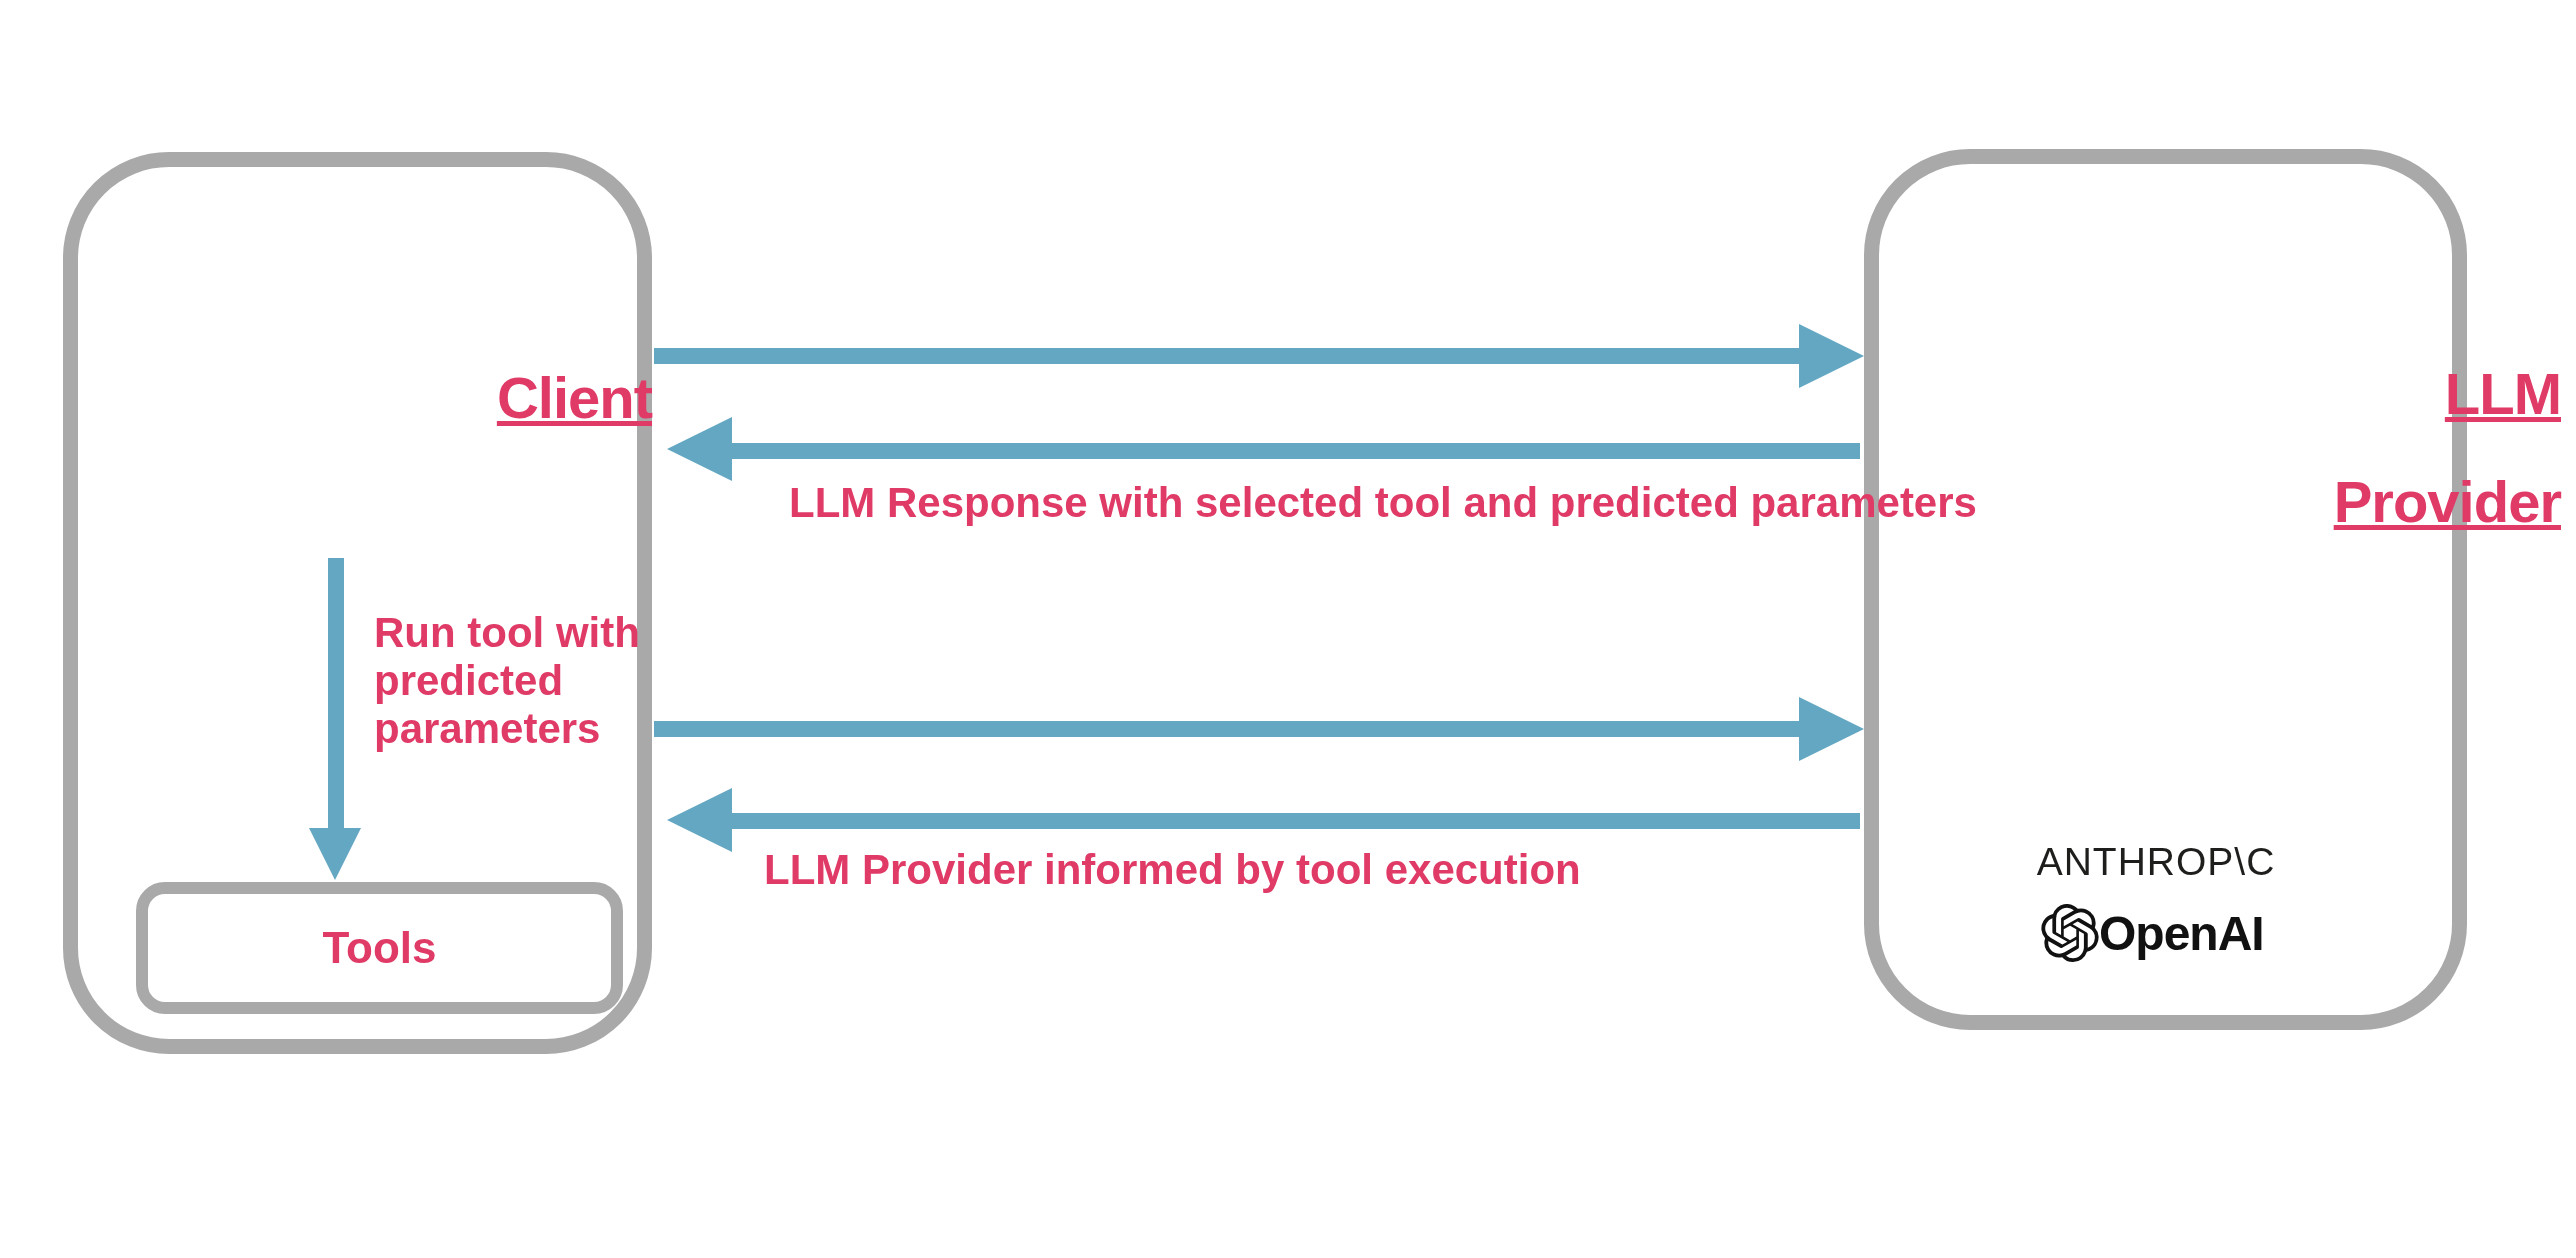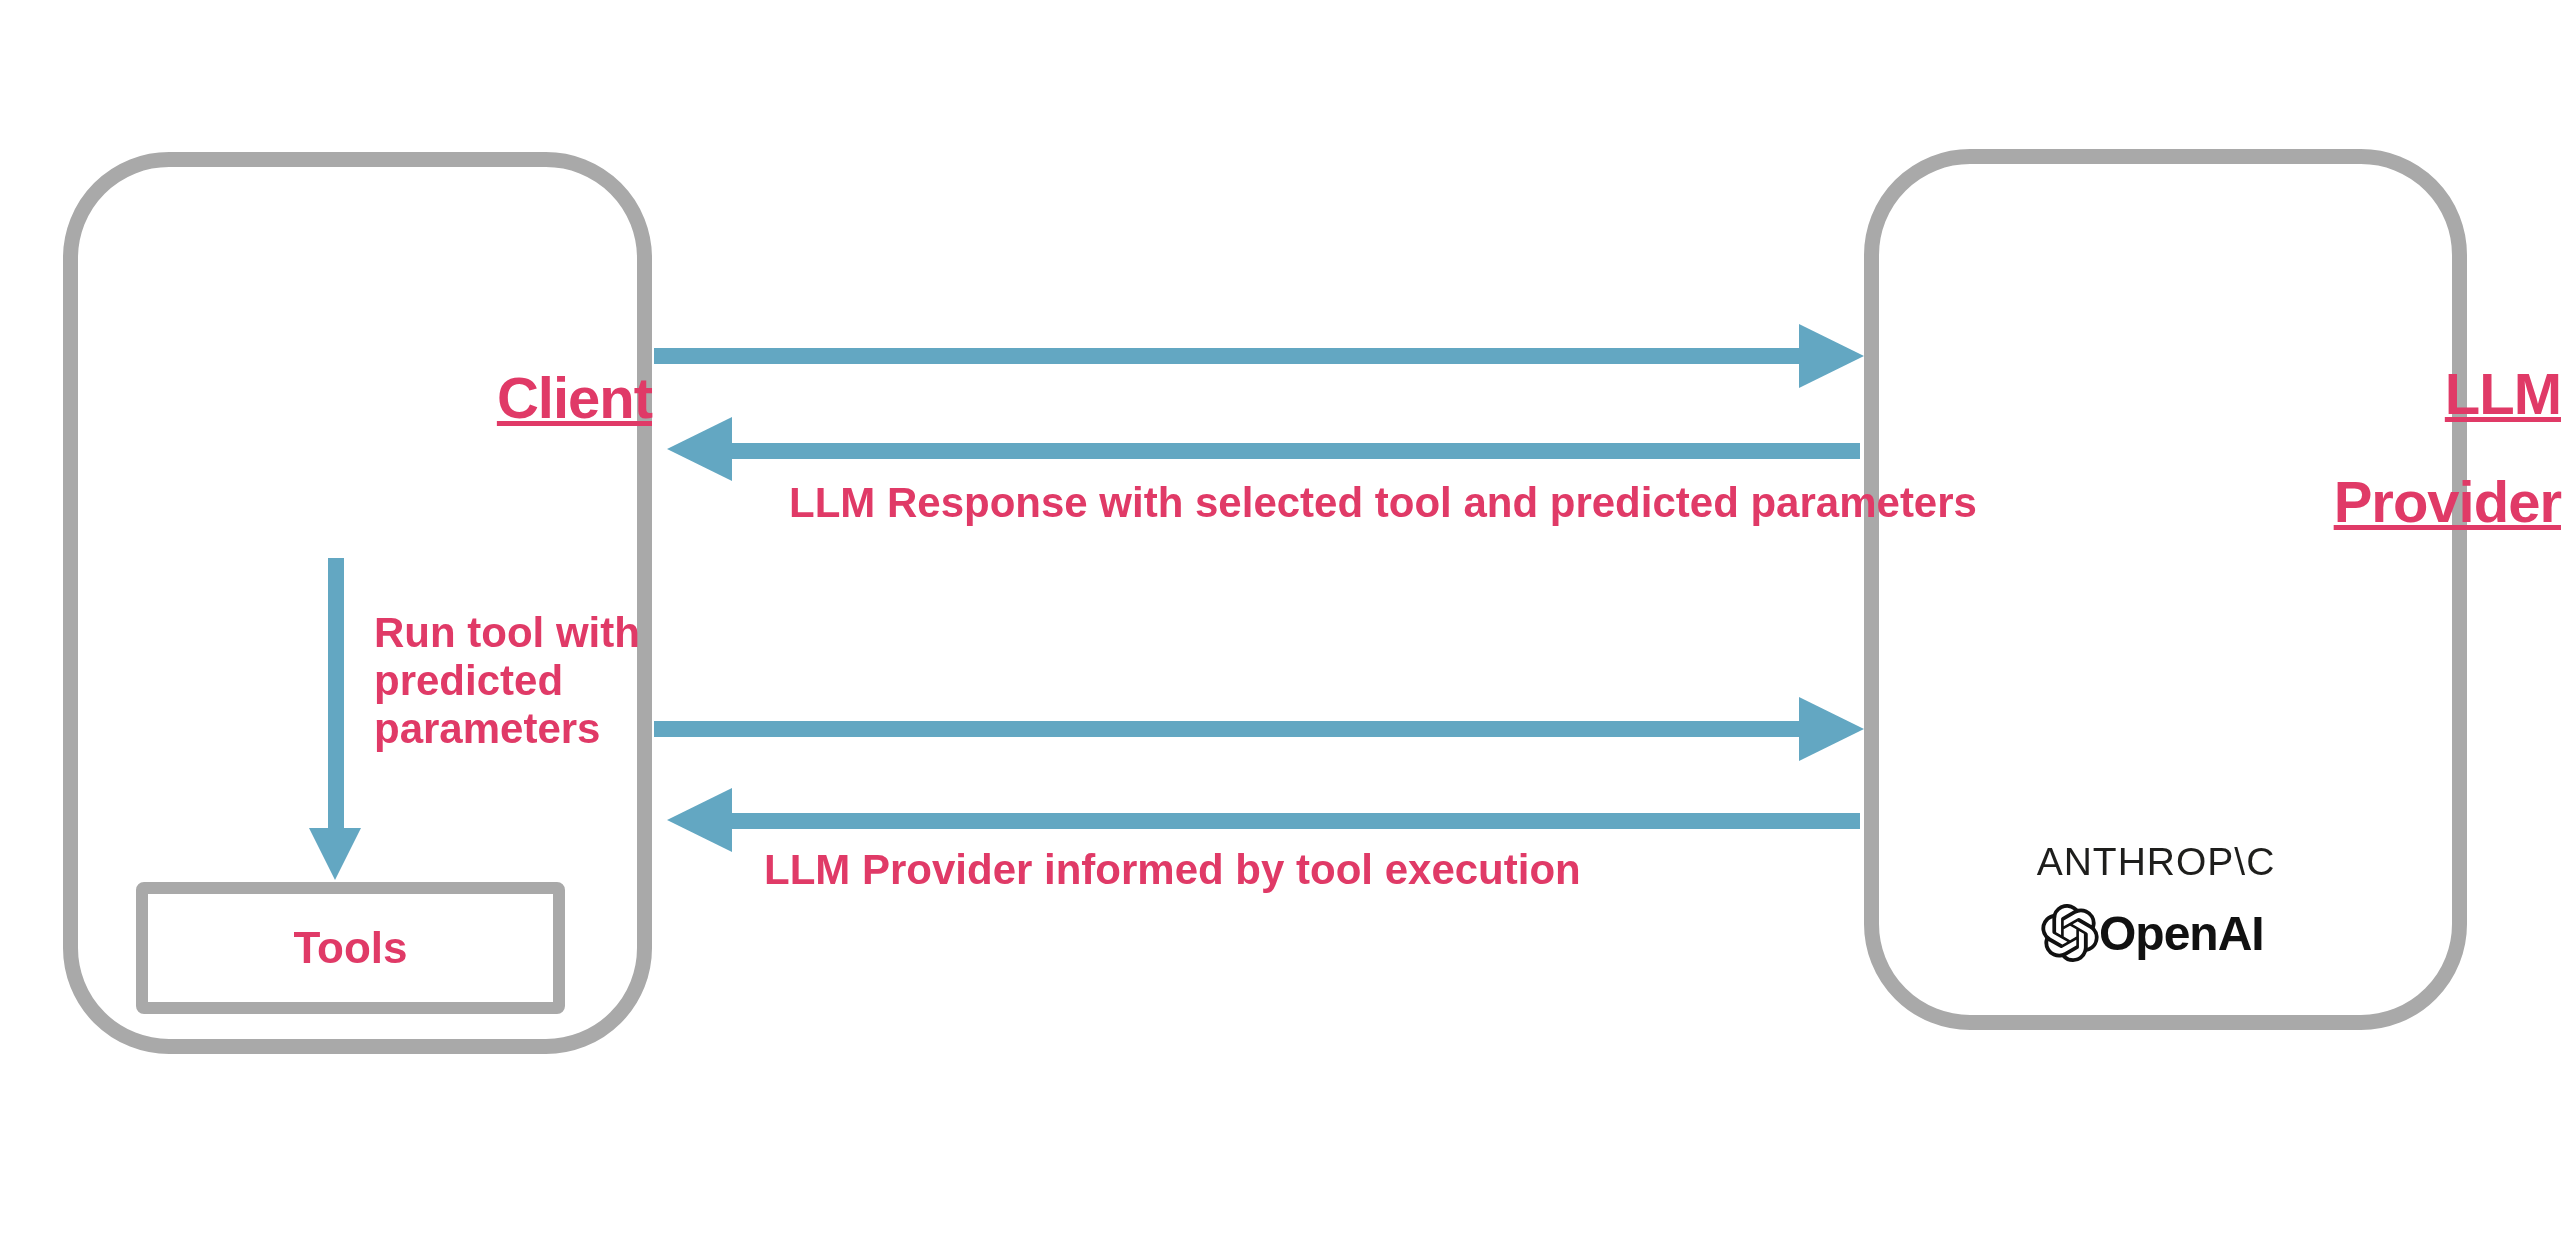--- a/index.html
+++ b/index.html
@@ -18,22 +18,22 @@
   .bigbox{position:absolute;border:15.5px solid var(--gray);border-radius:106px;background:var(--bg);}
   .client-box{left:63px;top:152px;width:589px;height:902px;}
   .provider-box{left:1864px;top:149px;width:603px;height:881px;}
 
   .box-title{position:absolute;text-align:right;color:var(--pink);
              font-weight:700;font-size:58px;line-height:108px;letter-spacing:-1px;text-decoration:underline;}
   .client-title{left:63px;top:344px;width:589px;}
   .provider-title{left:1864px;top:340px;width:697px;}
 
   
-  .tools-box{position:absolute;left:136px;top:882px;width:429px;height:132px;
-             border:12.6px solid var(--gray);border-radius:8px;background:var(--bg);
+  .tools-box{position:absolute;left:136px;top:882px;width:487px;height:132px;
+             border:12.6px solid var(--gray);border-radius:29px;background:var(--bg);
              display:flex;align-items:center;justify-content:center;}
   .tools-label{color:var(--pink);font-weight:700;font-size:44px;}
 
   
   .shaft{position:absolute;background:var(--blue);}
   .shaft-h{height:16.4px;}
   .head{position:absolute;width:0;height:0;}
   .head-right{border-top:32px solid transparent;border-bottom:32px solid transparent;border-left:65px solid var(--blue);}
   .head-left{border-top:32px solid transparent;border-bottom:32px solid transparent;border-right:65px solid var(--blue);}
   .head-down{border-left:26px solid transparent;border-right:26px solid transparent;border-top:52px solid var(--blue);}

